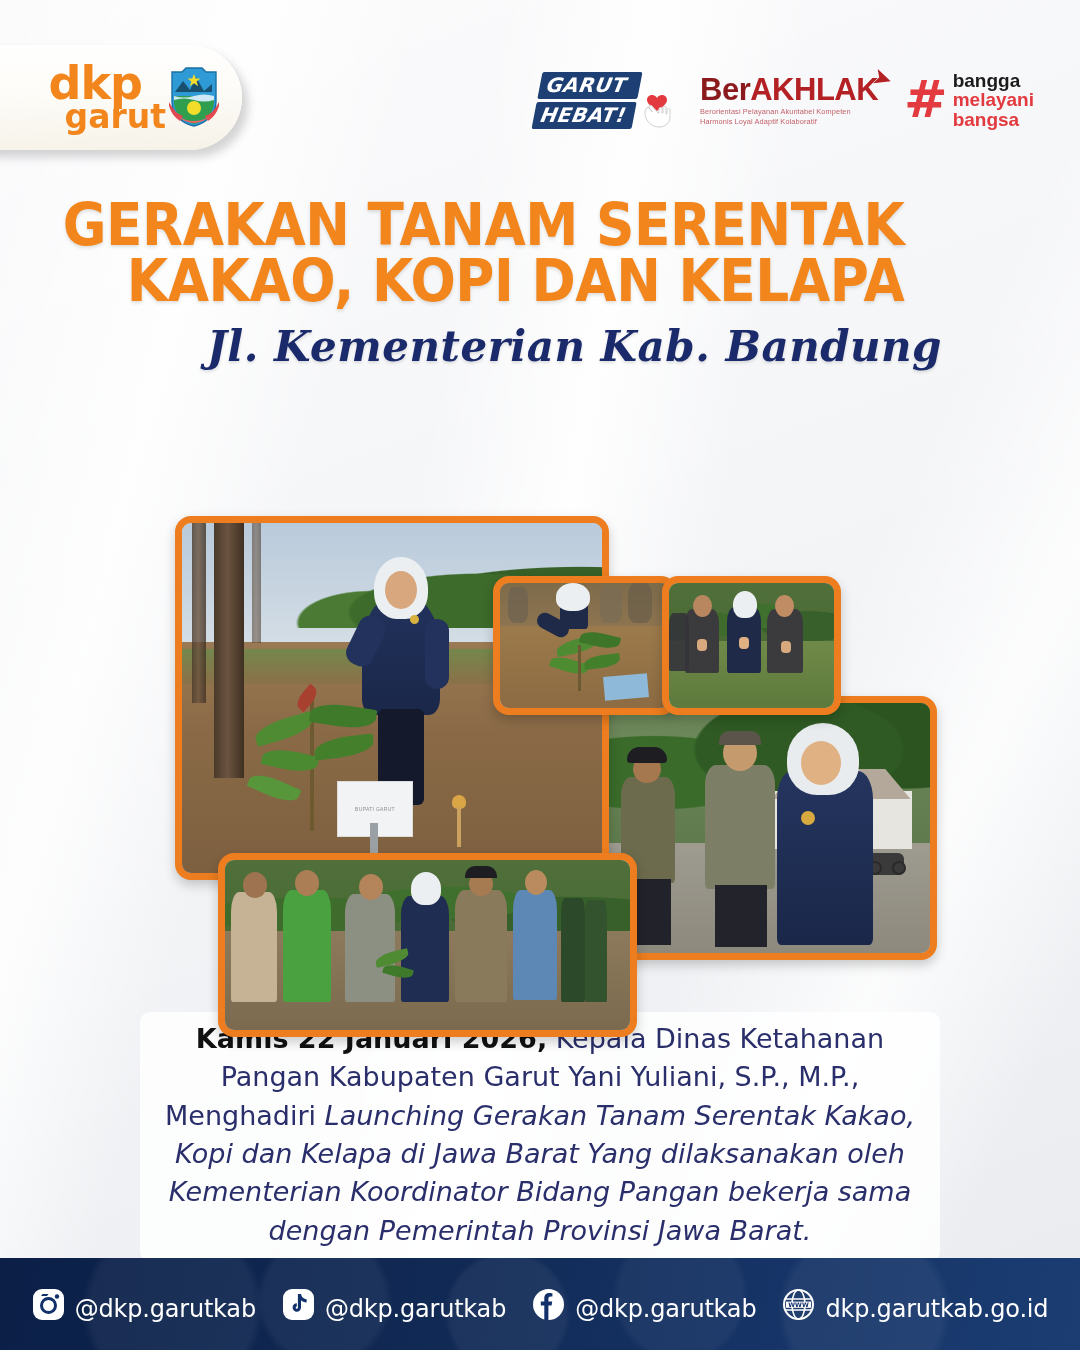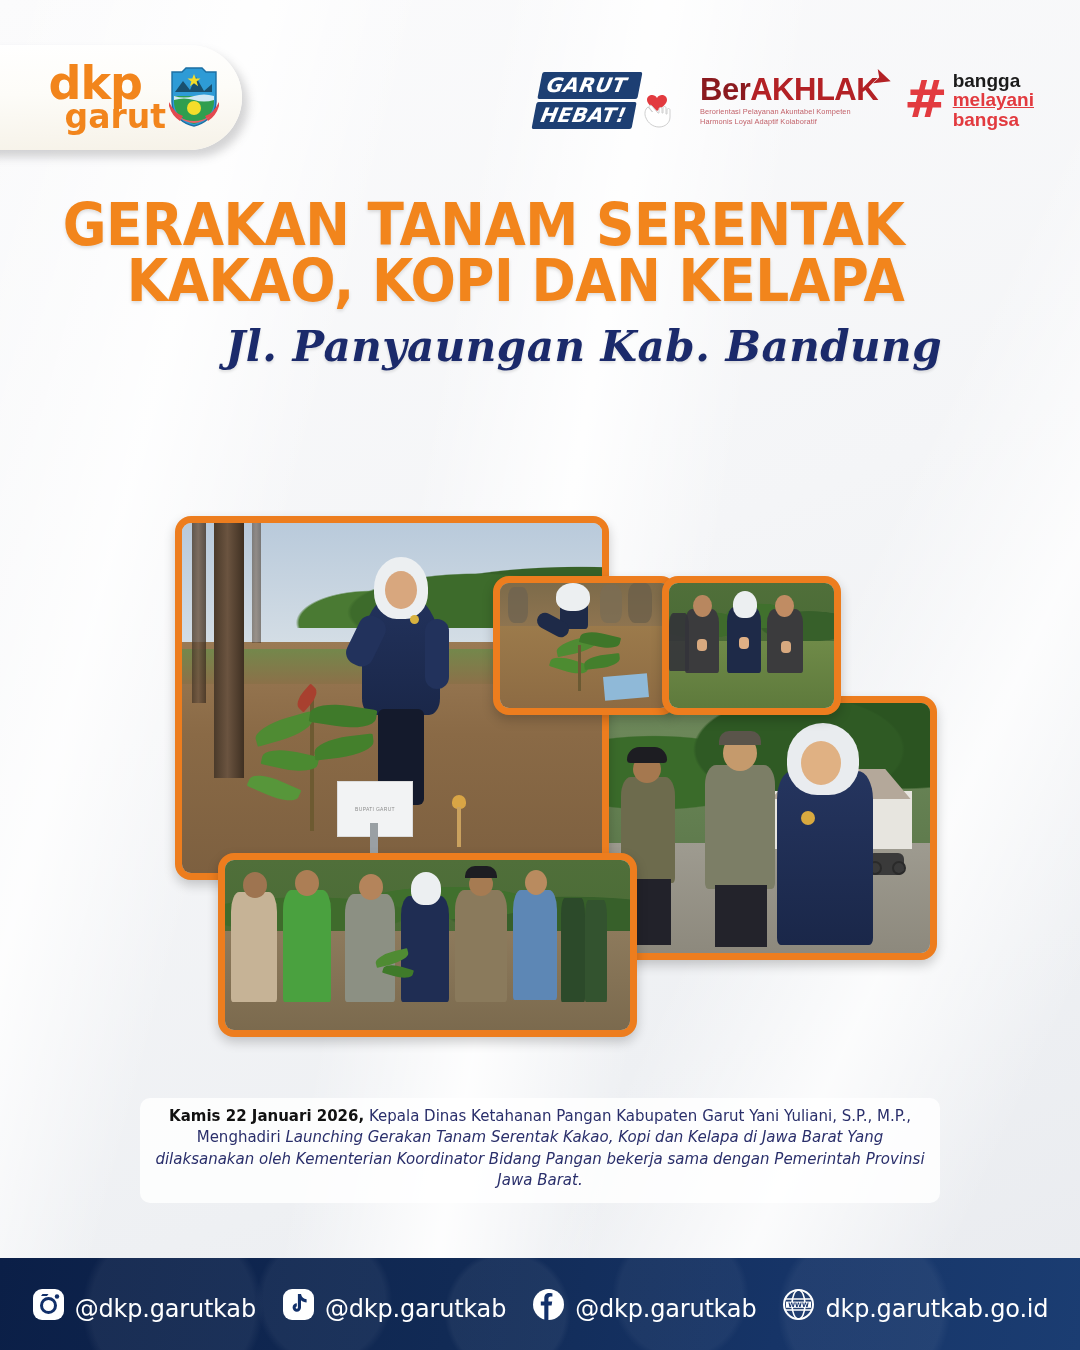--- a/index.html
+++ b/index.html
@@ -52,21 +52,21 @@
   .gh-hand{position:relative;width:34px;height:44px;}
   .berakhlak{display:flex;flex-direction:column;line-height:1;}
   .ba-main{font-size:31px;font-weight:bold;color:#b32125;letter-spacing:-.5px;position:relative;}
   .ba-ber{color:#8b1a1f;}
   .ba-arrow{position:absolute;right:-13px;top:-7px;font-size:21px;color:#b32125;transform:rotate(18deg);}
   .ba-sub{font-size:7.4px;color:#c2626a;line-height:1.35;margin-top:2px;letter-spacing:.1px;}
   .bangga{display:flex;align-items:center;gap:5px;}
   .hashmark{font-size:52px;font-weight:bold;color:#e23a3f;line-height:.8;font-family:"DejaVu Sans",sans-serif;}
   .bangga-text{display:flex;flex-direction:column;line-height:1.02;font-weight:bold;font-size:19px;}
   .bangga-text span:nth-child(1){color:#1b1b1b;}
-  .bangga-text span:nth-child(2){color:#e23a3f;text-decoration:underline;}
+  .bangga-text span:nth-child(2){color:#e23a3f;}
   .bangga-text span:nth-child(3){color:#e23a3f;}
 
   
   .title-block{position:absolute;top:198px;left:0;width:942px;text-align:right;}
   .title-line{
     font-family:"DejaVu Sans",sans-serif;
     font-weight:bold;color:#F2851C;
     font-size:58px;line-height:.96;letter-spacing:-.5px;
     transform:scaleX(.92);
     text-shadow:0 2px 4px rgba(0,0,0,.13);
@@ -114,28 +114,28 @@
   .grassfield{position:absolute;left:0;bottom:0;width:100%;height:42%;
     background:linear-gradient(#6f8a48,#5e7a3c);}
   .trunk{position:absolute;background:linear-gradient(90deg,#4a3a2a,#6b5440 45%,#3f3022);}
   .person{position:absolute;border-radius:44% 44% 14% 14%;}
   .head{position:absolute;border-radius:50%;}
   .hijab{position:absolute;border-radius:50% 50% 42% 42%;background:#eceff1;}
   .sap-leaf{position:absolute;border-radius:60% 5% 60% 5%;background:#4f8b33;}
 
   
   .caption{
-    position:absolute;left:140px;top:1098px;width:800px;
+    position:absolute;left:140px;top:1012px;width:800px;
     background:rgba(255,255,255,.82);
     border-radius:10px;
     padding:8px 10px 12px;
     box-sizing:border-box;
     text-align:center;
     color:#2a2f6b;
-    font-size:15px;line-height:1.42;
+    font-size:27px;line-height:1.42;
     font-family:"DejaVu Sans",sans-serif;
   }
   .caption b{color:#111;font-weight:bold;}
   .caption i{font-style:italic;}
 
   
   .footer{
     position:absolute;left:0;bottom:0;width:1080px;height:92px;
     background:
       radial-gradient(circle at 16% 55%, rgba(255,255,255,.055) 0 9%, transparent 10%),
@@ -209,21 +209,21 @@
         <span>melayani</span>
         <span>bangsa</span>
       </div>
     </div>
   </div>
 
   <div class="title-block">
     <div class="title-line">GERAKAN TANAM SERENTAK</div>
     <div class="title-line l2">KAKAO, KOPI DAN KELAPA</div>
     <div class="subtitle">
-      <div>Jl. Panyaungan Kab. Bandung</div>
+      <div>Jl. Kementerian Kab. Bandung</div>
     </div>
   </div>
 
   <div class="collage">
 
     <div class="ph ph1">
       <div class="scene">
         <div class="sky" style="height:38%"></div>
         <div style="position:absolute;left:0;top:0;width:100%;height:30%;
              background:radial-gradient(ellipse at 70% 85%,#3d6b2b 0 30%,transparent 31%),

